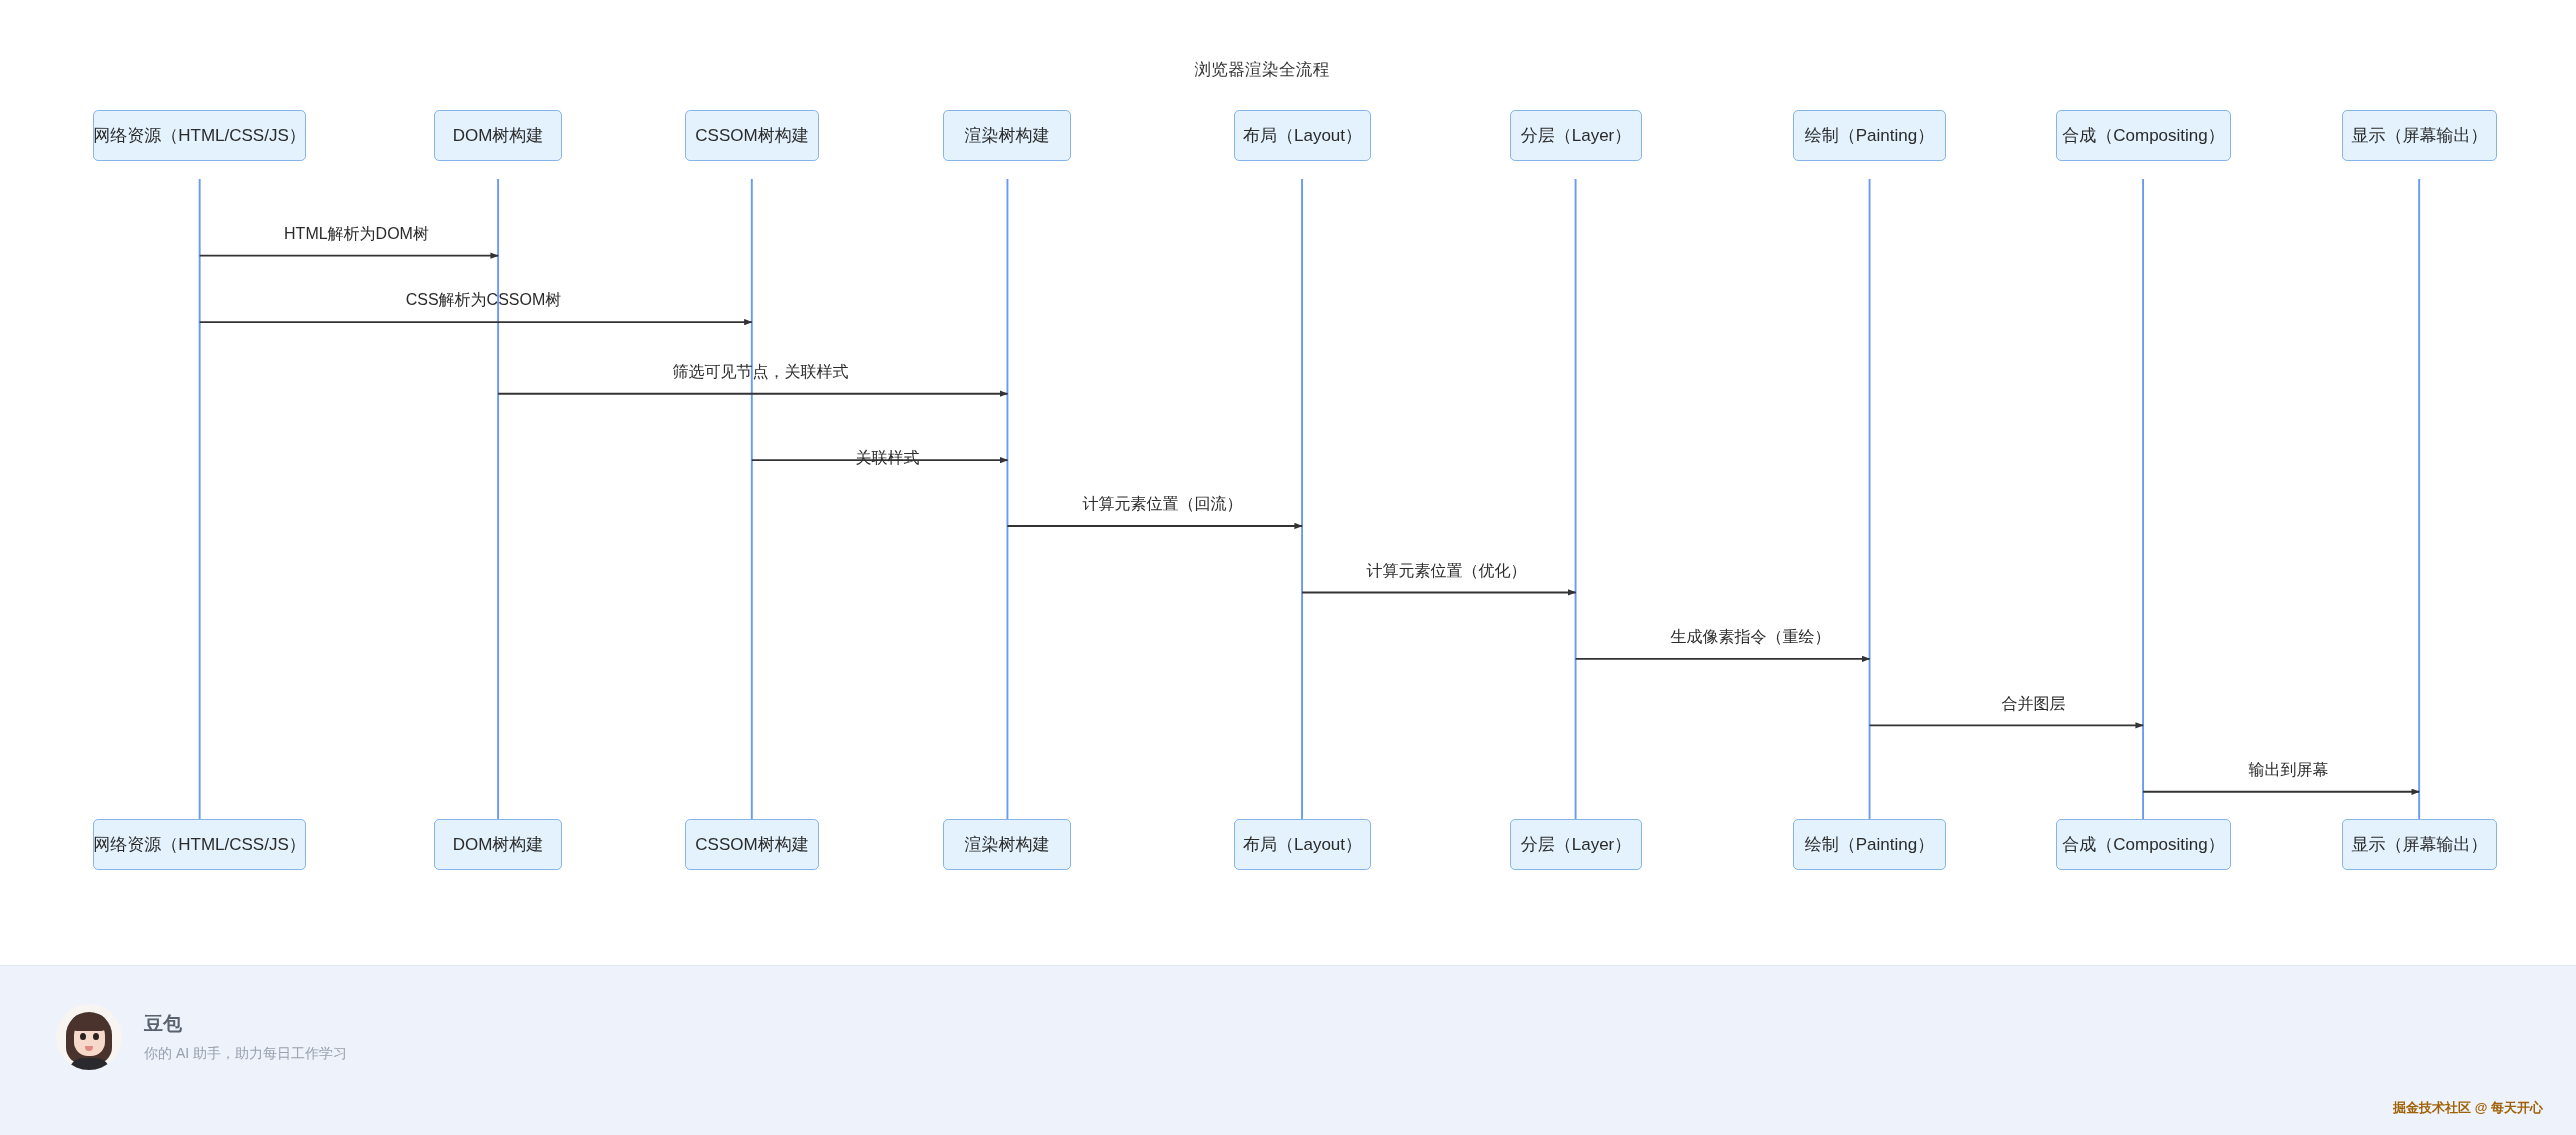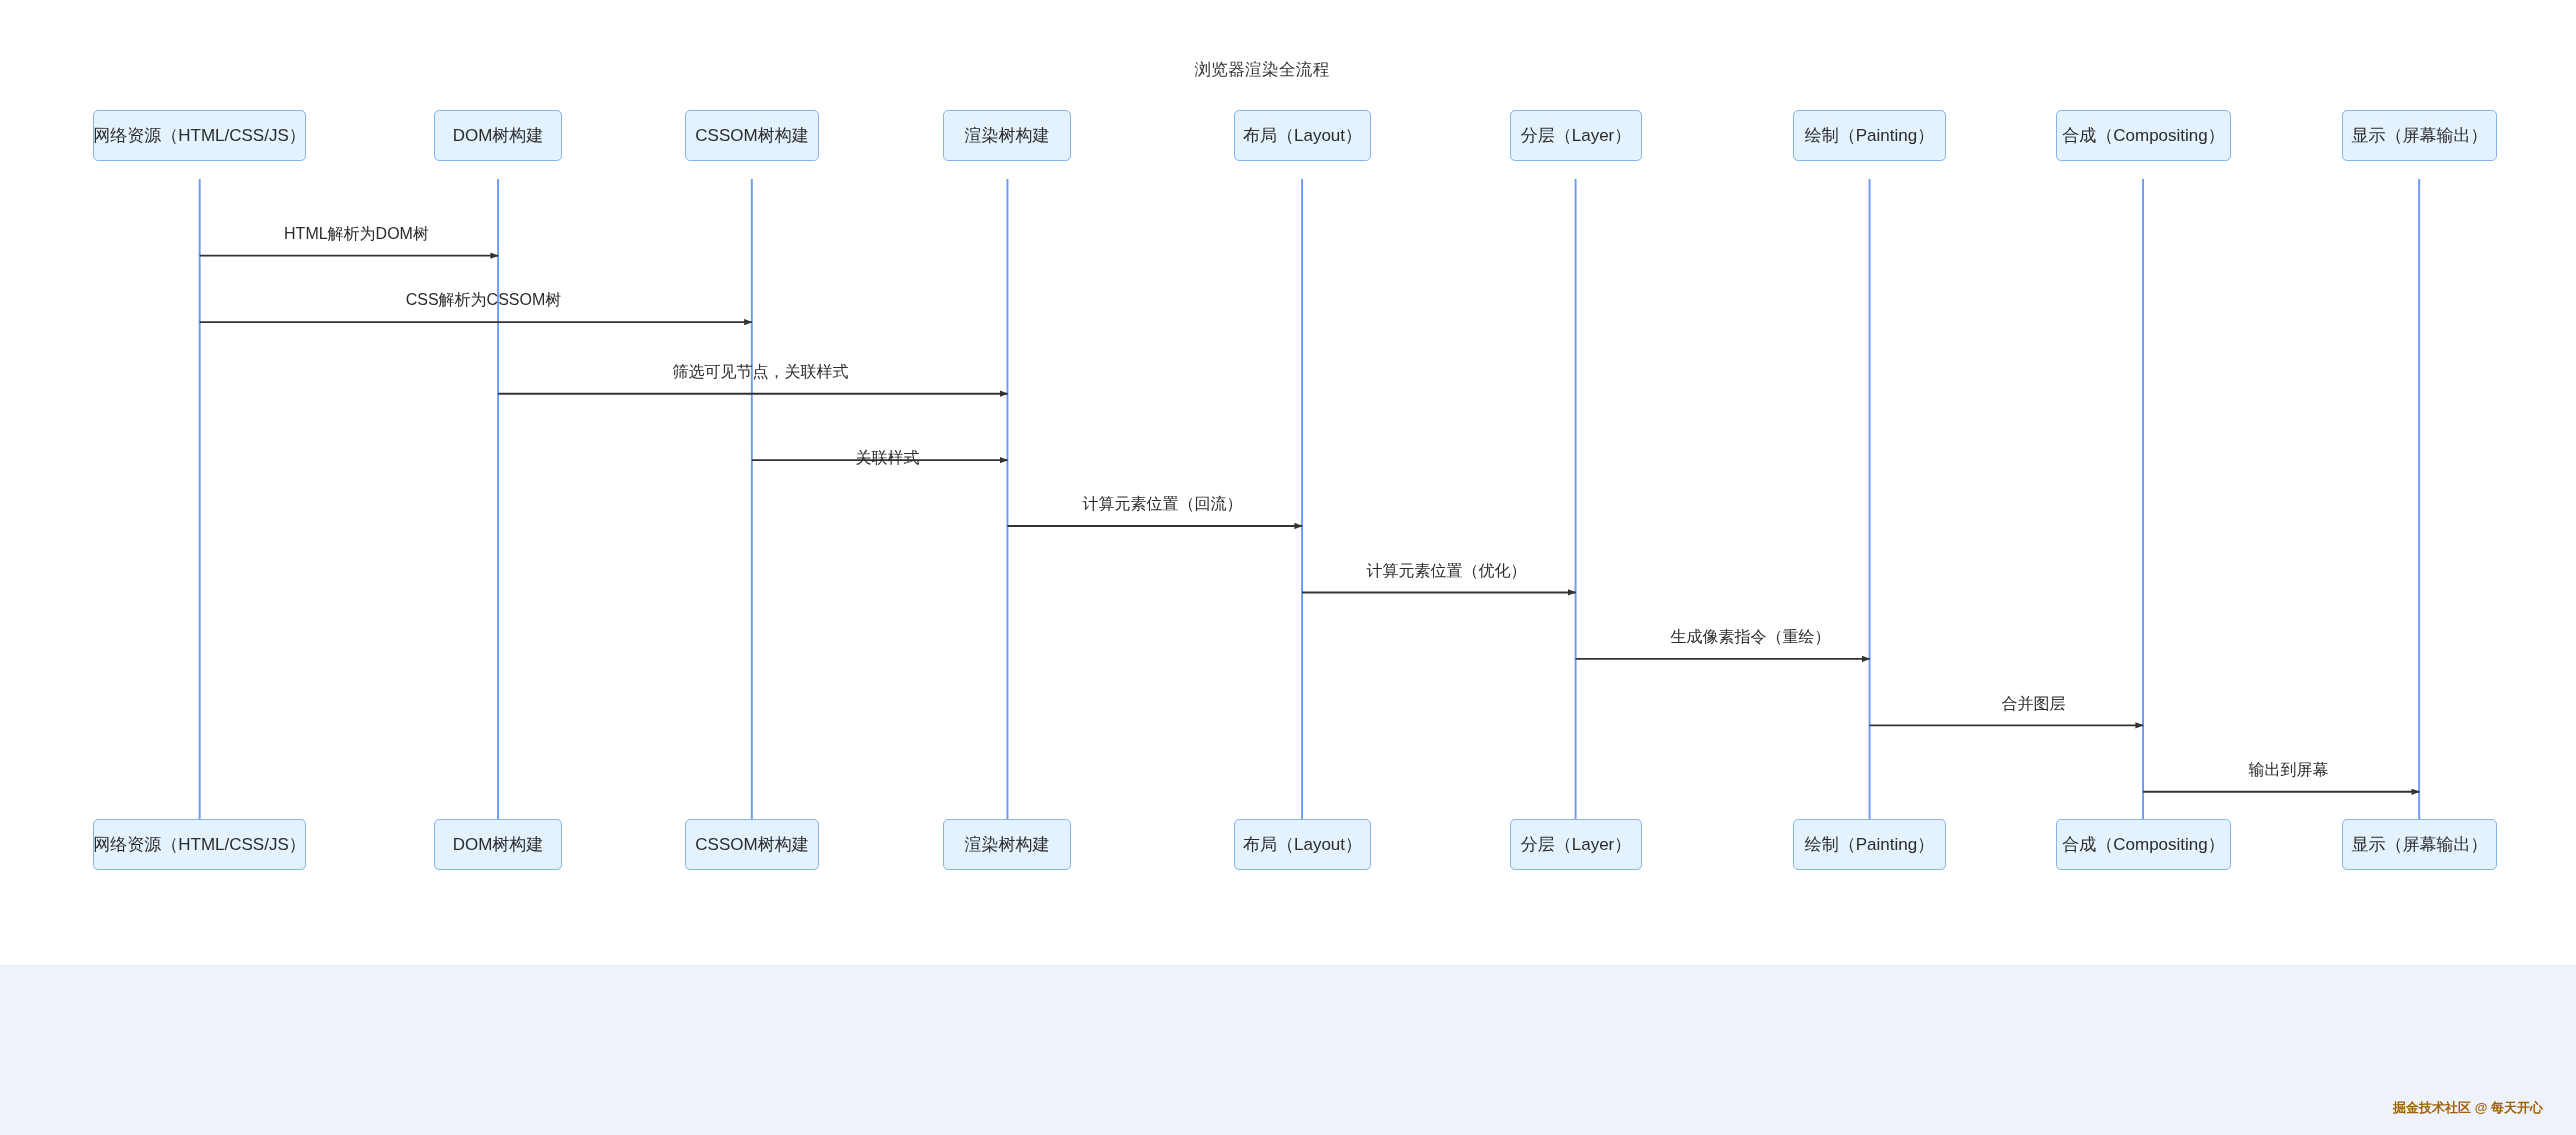--- a/index.html
+++ b/index.html
@@ -231,15 +231,30 @@
       <div class="msg-label" style="left: 880px; top: 469px; text-align: right;">关联样式</div>
       <div class="msg-label" style="left: 1155px; top: 515px;">计算元素位置（回流）</div>
       <div class="msg-label" style="left: 1439px; top: 582px;">计算元素位置（优化）</div>
       <div class="msg-label" style="left: 1723px; top: 648px; margin-left: 20px;">生成像素指令（重绘）</div>
       <div class="msg-label" style="left: 1990px; top: 715px; margin-left: 36px;">合并图层</div>
       <div class="msg-label" style="left: 2281px; top: 781px;">输出到屏幕</div>
     </div>
 </div>
 
 <div id="footer-band">
+  <div id="footer-brand">
+    <div class="avatar">
+      <div class="hair-back"></div>
+      <div class="face"></div>
+      <div class="fringe"></div>
+      <div class="eye l"></div>
+      <div class="eye r"></div>
+      <div class="mouth"></div>
+      <div class="body"></div>
+    </div>
+    <div id="footer-text">
+      <div class="brand-name">豆包</div>
+      <div class="brand-tagline">你的 AI 助手，助力每日工作学习</div>
+    </div>
+  </div>
   <div id="watermark">掘金技术社区 @ 每天开心</div>
 </div>
 
 
 </body></html>

